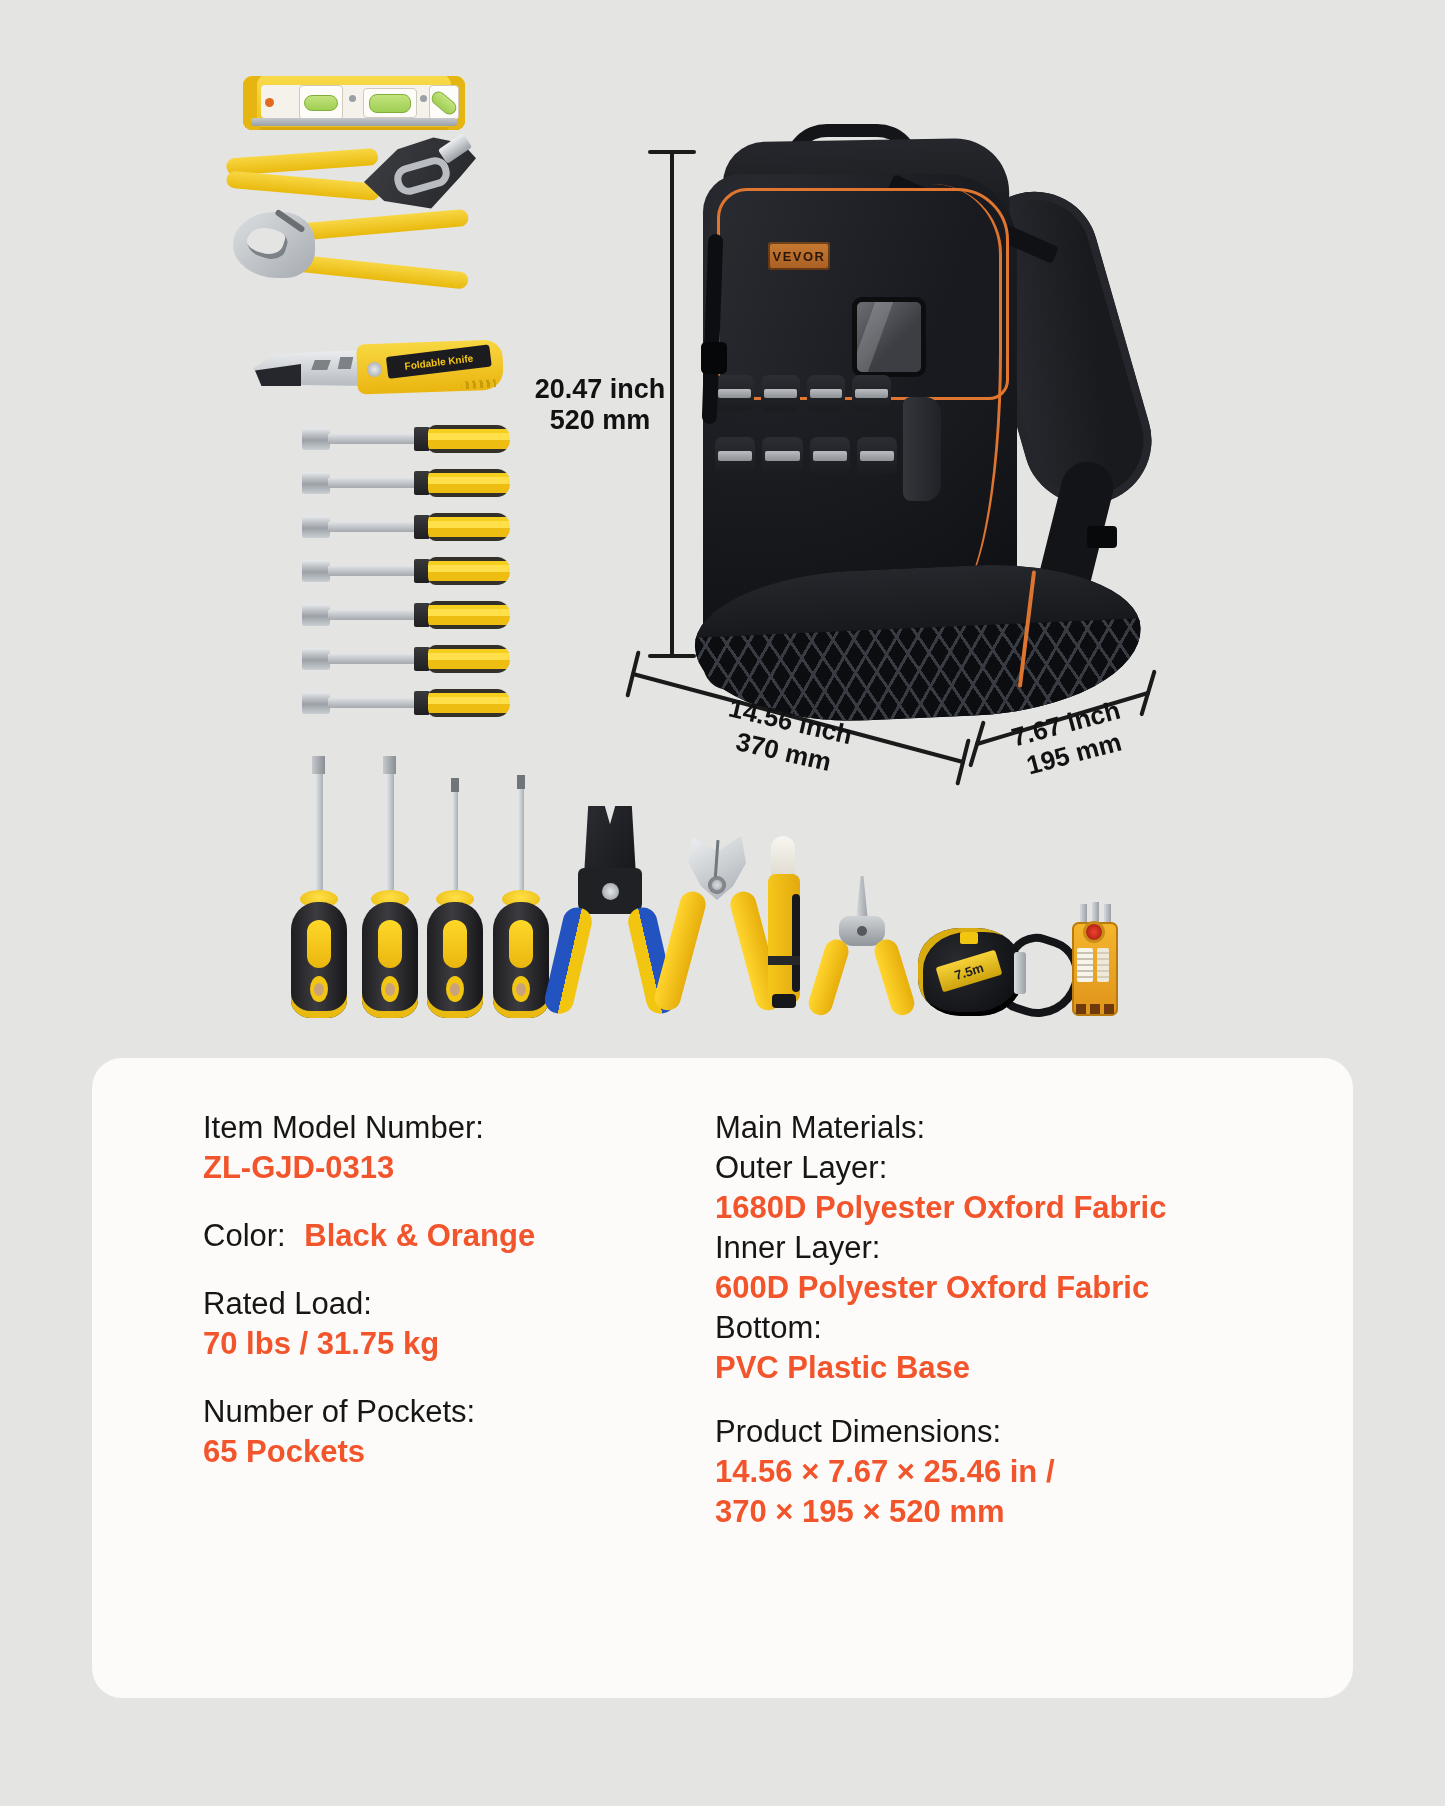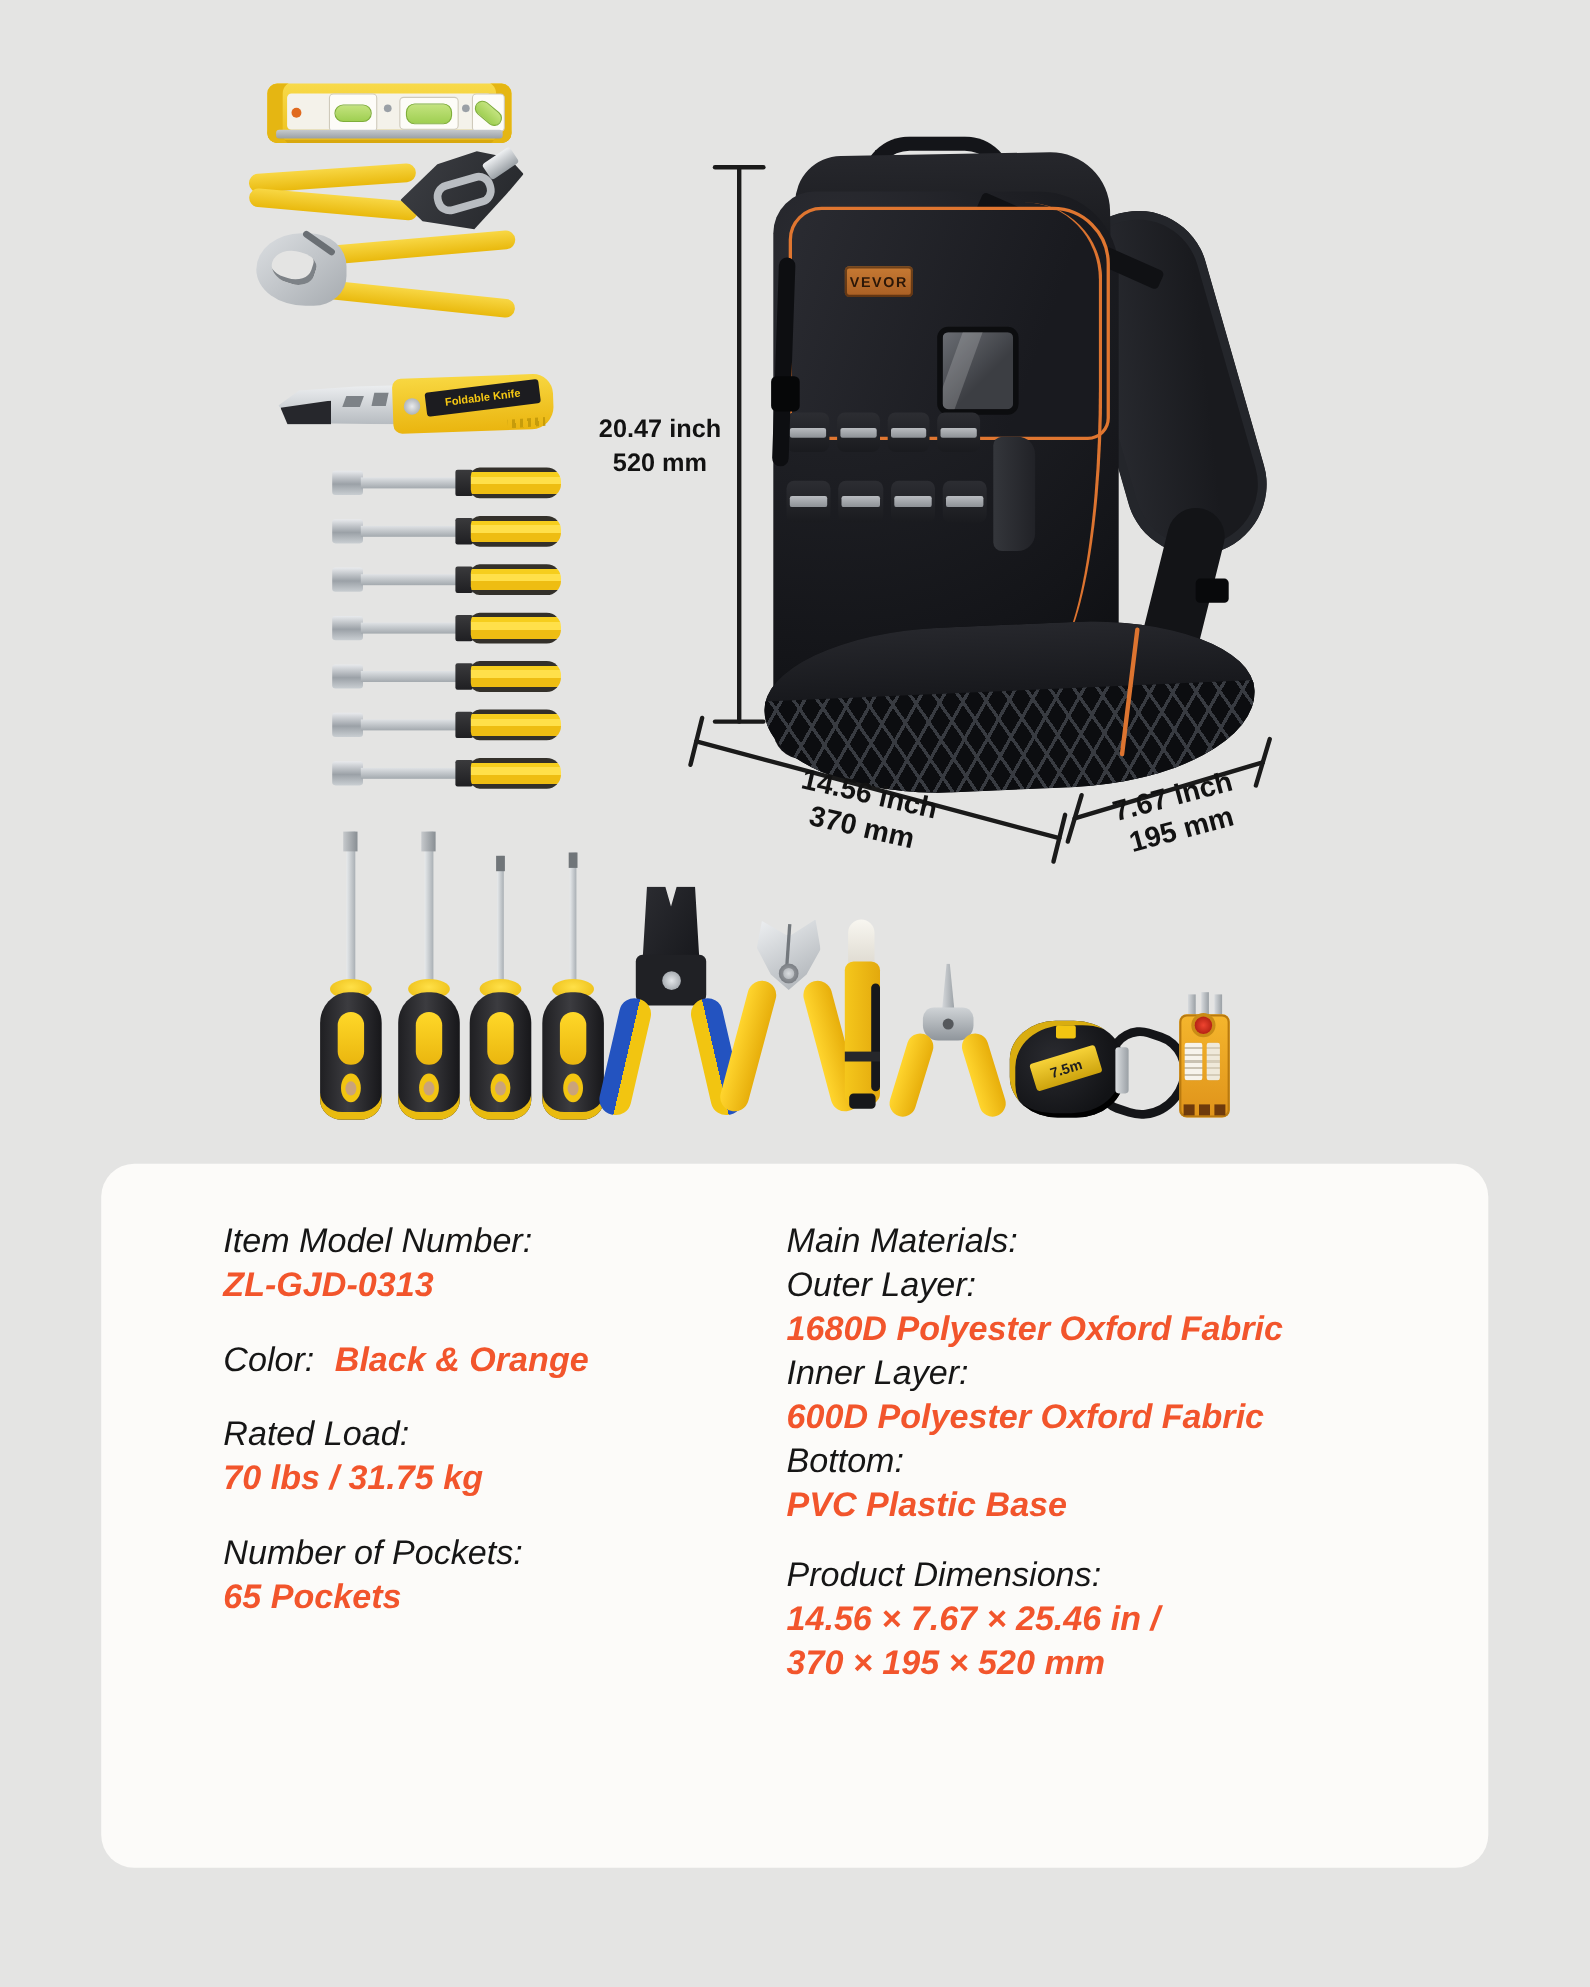--- a/index.html
+++ b/index.html
@@ -1,21 +1,21 @@
 <!DOCTYPE html>
 <html><head>
 <meta charset="utf-8">
 <style>
   html,body{margin:0;padding:0;background:#e4e4e3;}
   .stage{position:relative;width:1445px;height:1806px;background:#e4e4e3;overflow:hidden;
          font-family:"Liberation Sans",sans-serif;color:#161616;}
   .abs,.stage div{position:absolute;}
 
   
-  .dim-label{font-weight:bold;color:#121212;text-align:center;line-height:31px;font-size:23px;white-space:nowrap;}
+  .dim-label{font-weight:bold;color:#121212;text-align:center;line-height:31px;font-size:27px;white-space:nowrap;}
   .dim-h{left:505px;top:374px;width:190px;}
   .dim-w{left:687px;top:706px;width:200px;transform:rotate(13deg);font-size:26px;}
   .dim-d{left:970px;top:708px;width:200px;transform:rotate(-15deg);font-size:26px;}
   .photo-svg{position:absolute;left:0;top:0;}
 
   
   .level{left:243px;top:72px;width:222px;height:58px;}
   .lv-body{left:0;top:4px;width:222px;height:54px;border-radius:9px;
     background:linear-gradient(180deg,#f8da4a,#edc01c);
     box-shadow:inset 16px 0 0 -2px #e5b612, inset -16px 0 0 -2px #e5b612, inset 0 -3px 0 #d8a80e;}
@@ -193,21 +193,21 @@
   .bp-leftbuckle{left:-2px;top:168px;width:26px;height:32px;background:#060708;border-radius:5px;}
   .bp-zip{left:330px;top:440px;width:4px;height:118px;background:#dd7430;transform:rotate(7deg);border-radius:2px;}
   .bp-base{left:0;top:438px;width:446px;height:150px;border-radius:46% 46% 48% 48%/58% 58% 68% 68%;
     transform:rotate(-2.5deg);overflow:hidden;background:#101114;}
   .bp-base::before{content:'';position:absolute;left:0;right:0;top:0;bottom:58%;background:linear-gradient(180deg,#26272c,#17181c);}
   .bp-base::after{content:'';position:absolute;left:0;right:0;top:40%;bottom:0;background-color:#0c0d10;
     background-image:repeating-linear-gradient(58deg,transparent 0 15px,#383b41 15px 18px),
                      repeating-linear-gradient(-58deg,transparent 0 15px,#383b41 15px 18px);}
 
   
-  .spec-card{left:92px;top:1058px;width:1261px;height:640px;background:#fcfbf9;border-radius:30px;font-style:italic;}
+  .spec-card{left:92px;top:1058px;width:1261px;height:640px;background:#fcfbf9;border-radius:30px;}
   .col{top:50px;font-size:31px;line-height:40px;}
   .col-left{left:111px;width:420px;}
   .col-right{left:623px;width:600px;}
   .spec-group{position:relative!important;margin-bottom:28px;}
   .spec-label{position:relative!important;color:#161616;display:block;}
   .spec-value{position:relative!important;color:#f2552c;font-weight:bold;display:block;}
   .spec-inline .spec-label,.spec-inline .spec-value{display:inline;}
   .spec-inline .spec-label{margin-right:10px;}
   .dims-group{margin-top:24px;}
 </style>

